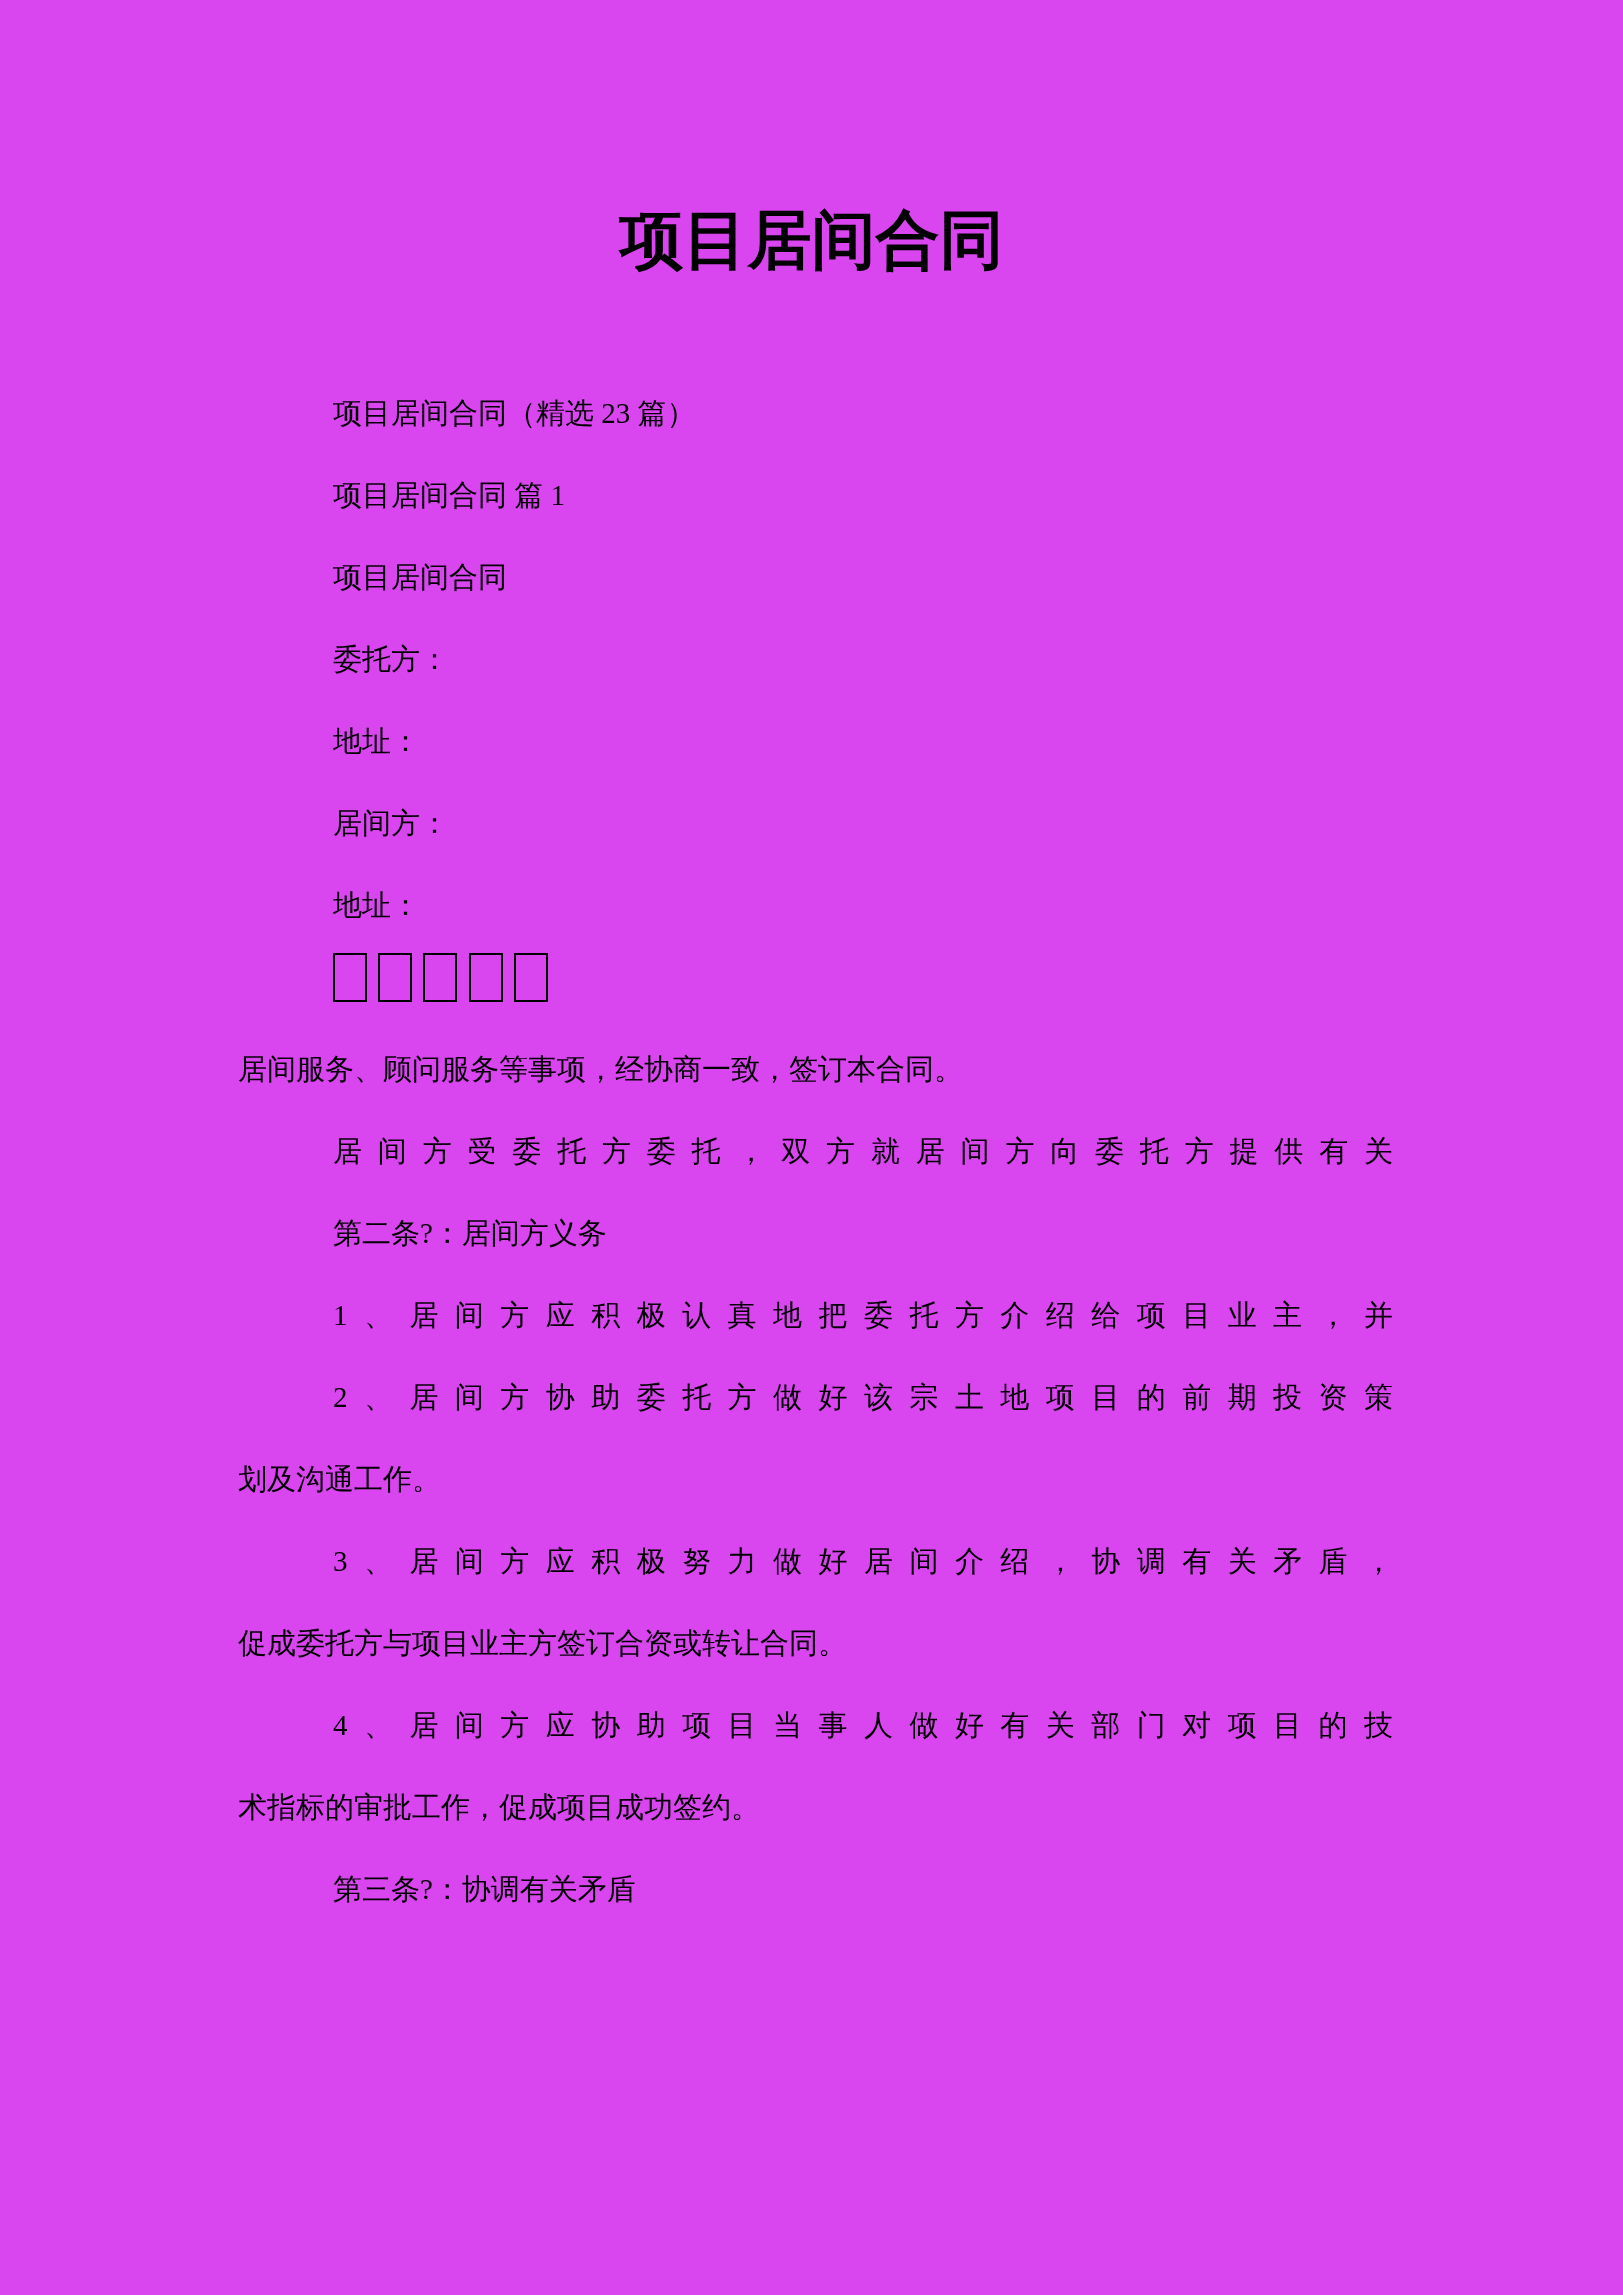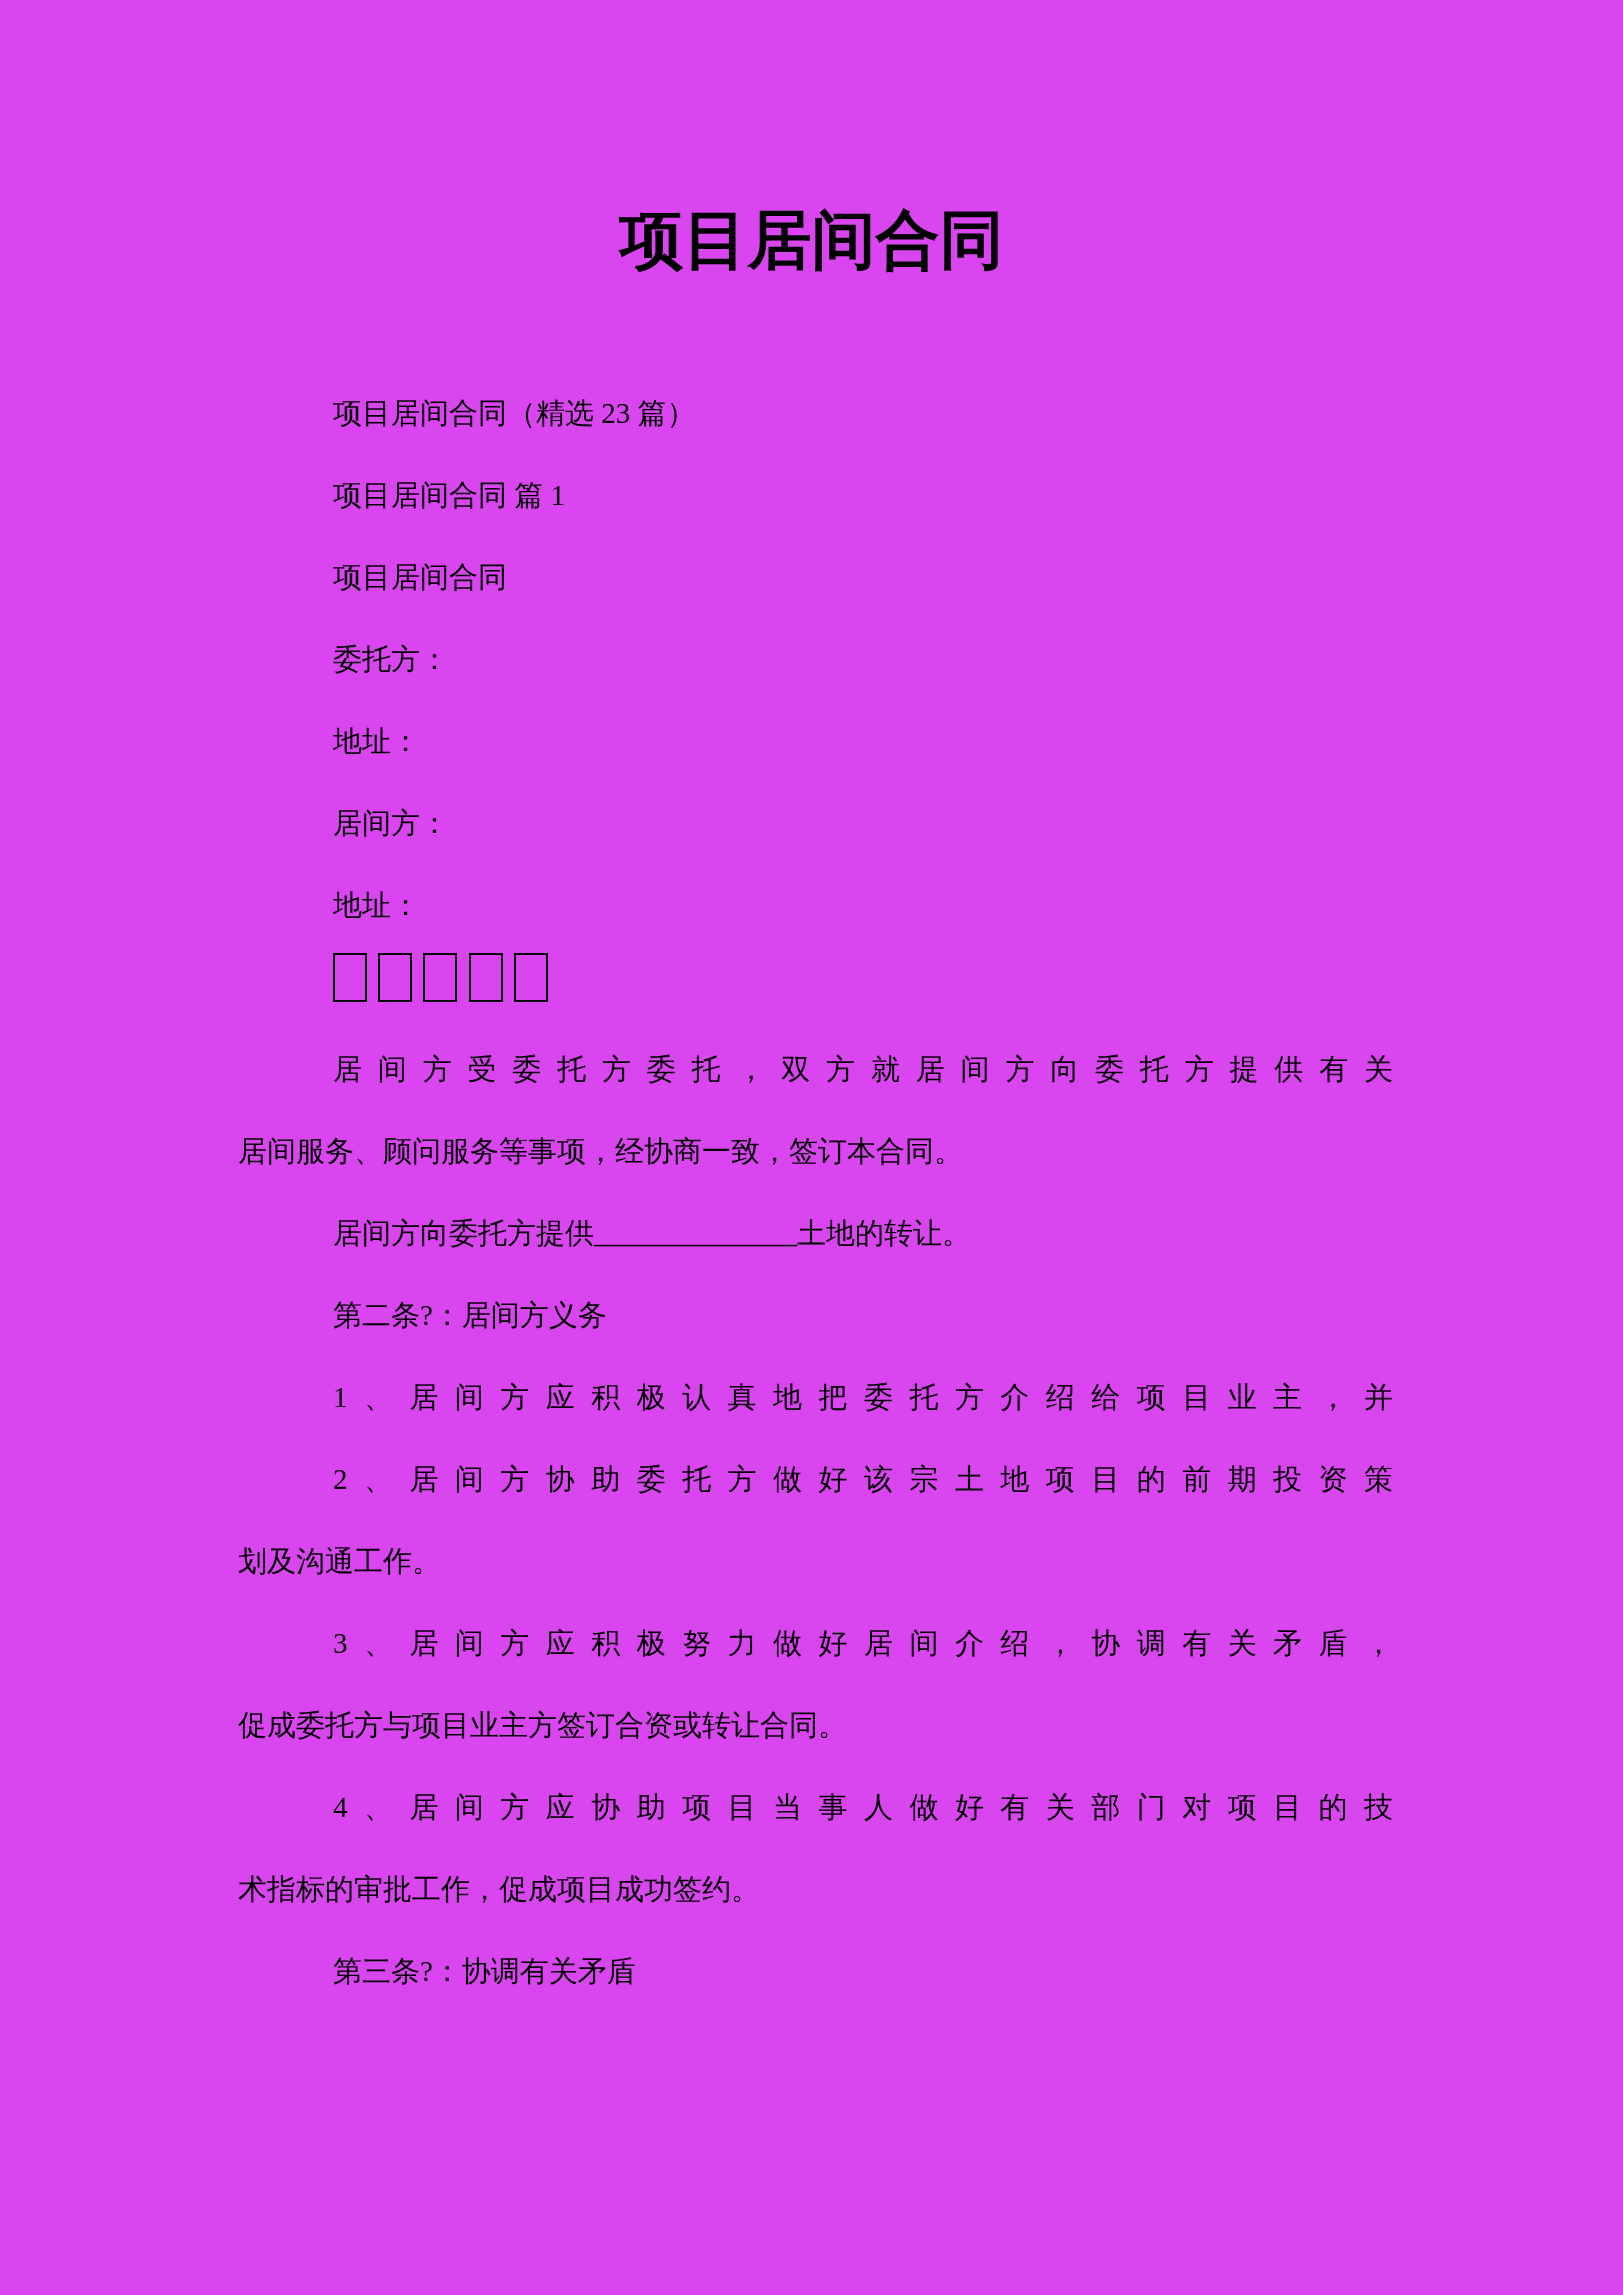--- a/index.html
+++ b/index.html
@@ -68,23 +68,22 @@
 
   <div class="doc-body">
     <div class="line indent">项目居间合同（精选 23 篇）</div>
     <div class="line indent">项目居间合同 篇 1</div>
     <div class="line indent">项目居间合同</div>
     <div class="line indent">委托方：</div>
     <div class="line indent">地址：</div>
     <div class="line indent">居间方：</div>
     <div class="line indent">地址：</div>
     <div class="line indent"><span class="tofu"></span><span class="tofu"></span><span class="tofu"></span><span class="tofu"></span><span class="tofu"></span></div>
+    <div class="line">居间服务、顾问服务等事项，经协商一致，签订本合同。</div>
     <div class="line indent just">居间方受委托方委托，双方就居间方向委托方提供有关</div>
-    <div class="line">居间服务、顾问服务等事项，经协商一致，签订本合同。</div>
-    <div class="line indent">居间方向委托方提供______________土地的转让。</div>
     <div class="line indent">第二条?：居间方义务</div>
     <div class="line indent just">1、居间方应积极认真地把委托方介绍给项目业主，并</div>
     <div class="line indent just">2、居间方协助委托方做好该宗土地项目的前期投资策</div>
     <div class="line">划及沟通工作。</div>
     <div class="line indent just">3、居间方应积极努力做好居间介绍，协调有关矛盾，</div>
     <div class="line">促成委托方与项目业主方签订合资或转让合同。</div>
     <div class="line indent just">4、居间方应协助项目当事人做好有关部门对项目的技</div>
     <div class="line">术指标的审批工作，促成项目成功签约。</div>
     <div class="line indent">第三条?：协调有关矛盾</div>
   </div>

